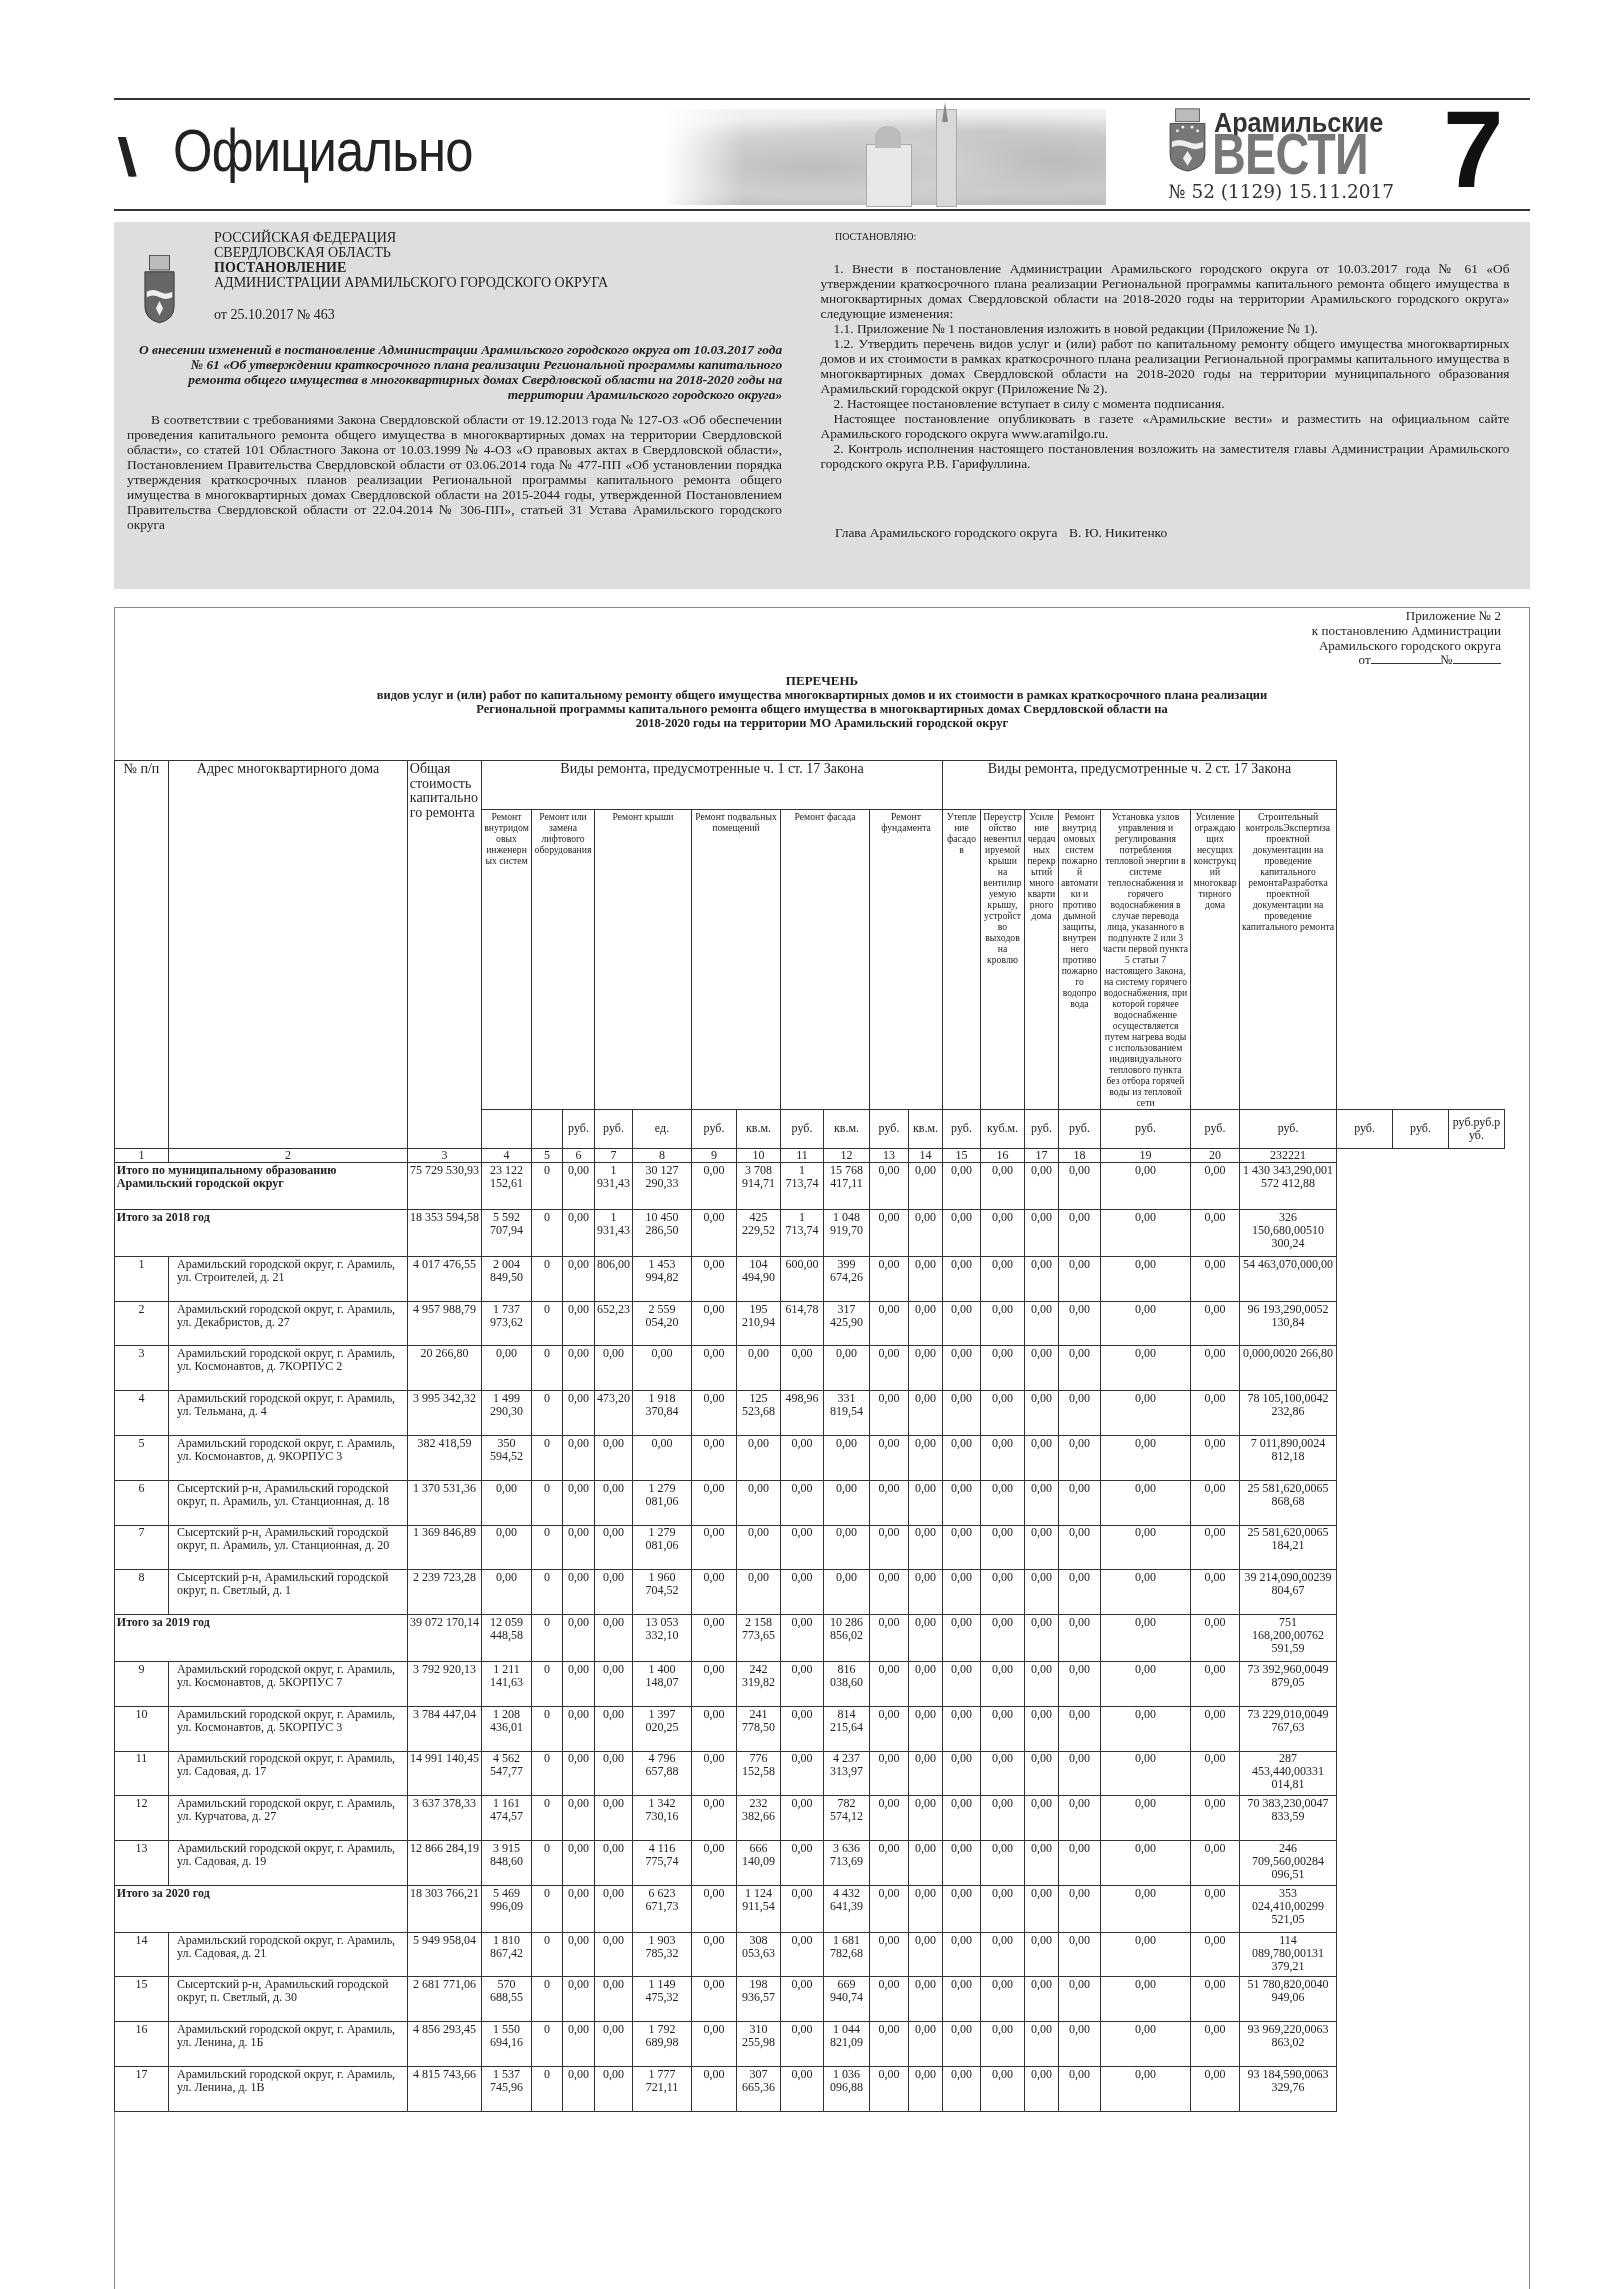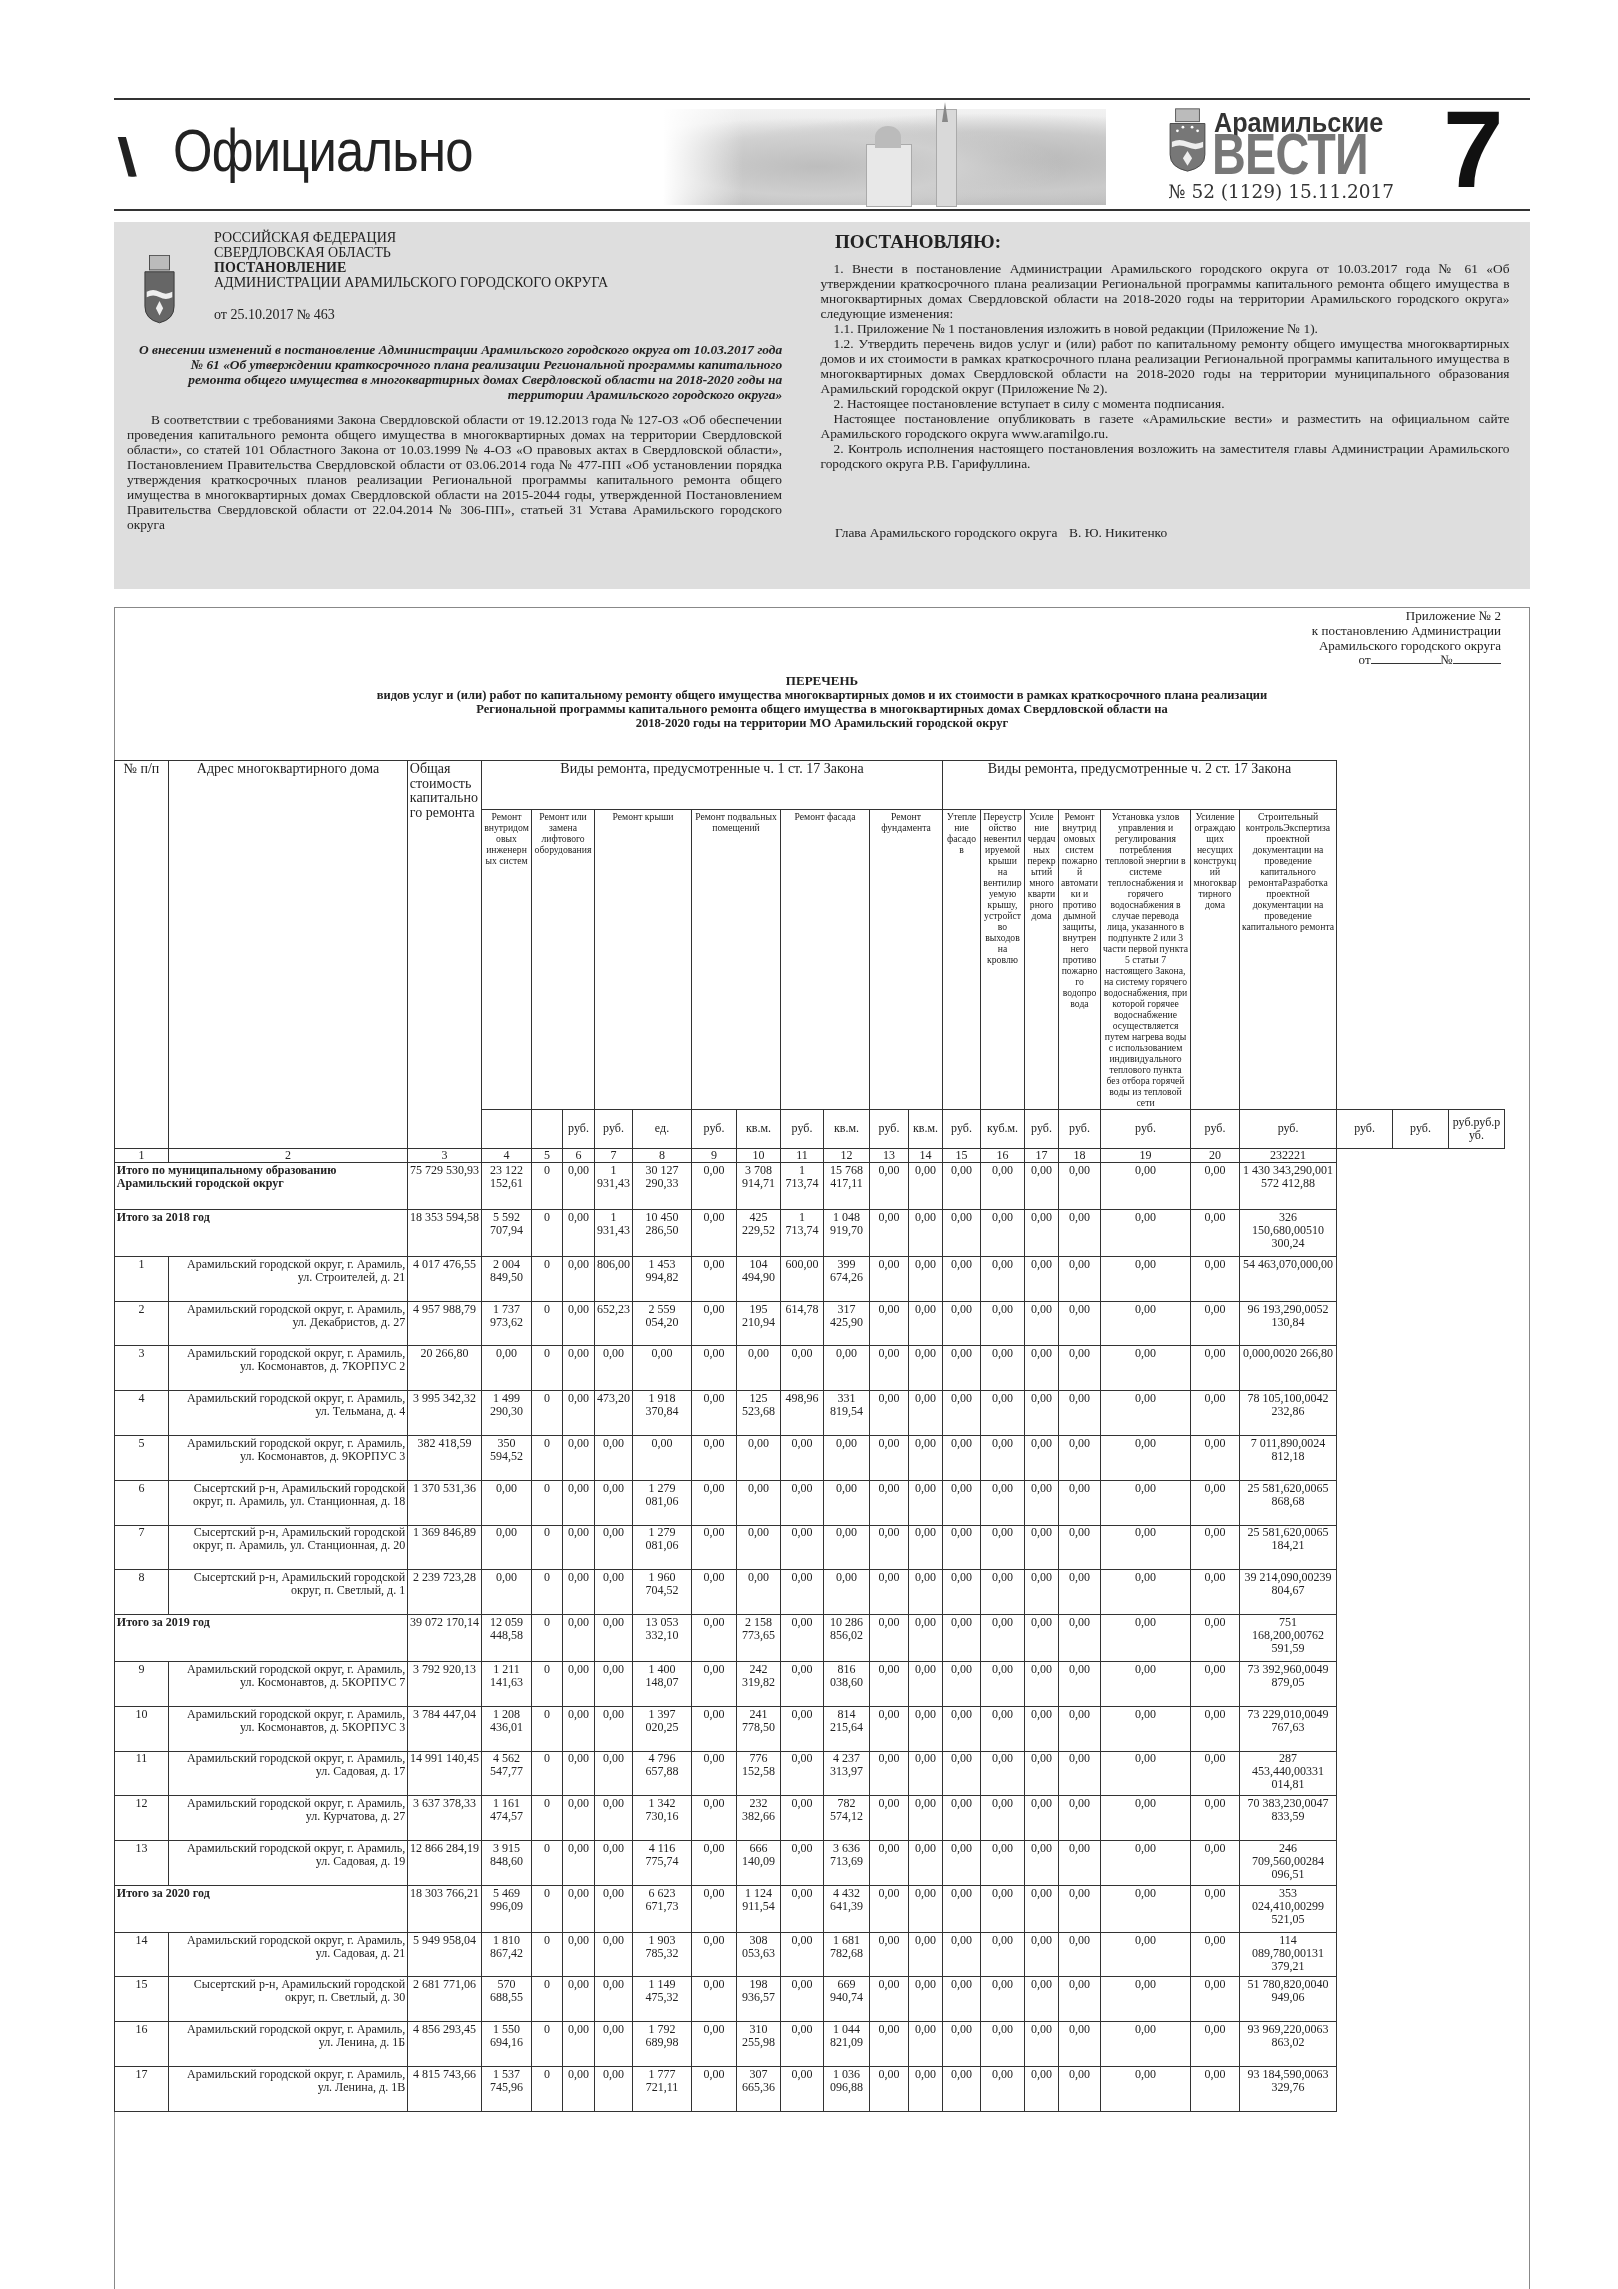--- a/index.html
+++ b/index.html
@@ -25,39 +25,39 @@
 
   .resolution { position:absolute; left:114px; top:222px; width:1416px; height:367px; background:#dedede; }
   .res-left { position:absolute; left:13px; top:0px; width:665px; }
   .res-right { position:absolute; left:701px; top:0px; width:701px; }
   .crest-small { position:absolute; left:16.6px; top:33px; width:31px; height:70px; }
   .hdr-lines { position:absolute; left:87px; top:9.2px; font-size:14px; line-height:14.8px; color:#222; }
   .hdr-lines .b { font-weight:bold; }
   .res-date { position:absolute; left:87px; top:85px; font-size:14px; }
   .res-title { position:absolute; left:9.2px; top:120px; width:646px; text-align:right; font-style:italic; font-weight:bold; font-size:13.4px; line-height:15px; }
   .res-body { position:absolute; left:0px; top:190px; width:655px; font-size:13.4px; line-height:15px; text-align:justify; text-indent:24px; }
-  .decree-head { position:absolute; left:20px; top:9.2px; font-weight:bold; font-size:19px; }
+  .decree-head { position:absolute; left:20px; top:9.2px; font-weight:normal; font-size:10px; }
   .decree-items { position:absolute; left:5.5px; top:39px; width:689px; font-size:13.4px; line-height:15px; text-align:justify; }
   .decree-items p { margin:0; text-indent:13px; }
   .signature { position:absolute; left:20px; top:303px; font-size:13.4px; width:461px; }
   .signature span.name { position:absolute; left:234px; }
 
   .appendix-box { position:absolute; left:114px; top:607px; width:1414px; height:1683px; border:0.9px solid #888; border-bottom:none; }
   .appendix-note { position:absolute; right:28px; top:1px; text-align:right; font-size:13px; line-height:14.8px; }
   .appendix-note .blank { display:inline-block; width:70px; border-bottom:0.9px solid #333; }
   .appendix-note .blank2 { display:inline-block; width:48px; border-bottom:0.9px solid #333; }
   .list-title { position:absolute; left:0; right:0; top:66px; text-align:center; font-weight:bold; font-size:12.5px; line-height:14px; }
   .list-title .t { font-size:13px; }
 
   table.works { position:absolute; left:114px; top:760px; width:1391px; border-collapse:collapse; table-layout:fixed; font-size:12px; line-height:13px; }
   table.works td, table.works th { border:1.5px solid #333; padding:0.9px 1.8px; vertical-align:top; text-align:center; font-weight:normal; overflow:hidden; word-wrap:break-word; }
   table.works th.big { font-size:14px; line-height:14.8px; }
   table.works th.small { font-size:9.7px; line-height:11px;margin-top:33px; }
   table.works th.main-group { font-size:14px; height:46px; }
-  table.works td.addr { text-align:right; font-size:12px;padding-left:8px; }
+  table.works td.addr { text-align:left; font-size:12px;padding-left:8px; }
   table.works td.total-label { text-align:left;font-weight:bold; }
   table.works tr.unit td { height:37px; vertical-align:middle; font-size:12px; }
   table.works tr.num td { height:13px; padding:0 1.8px; font-size:12px; }
   table.works tr.data td { height:42px; font-size:12px; }
   table.works tr.data.tall td { height:44px; }
 </style>
 </head>
 <body>
 
 <div class="masthead">

